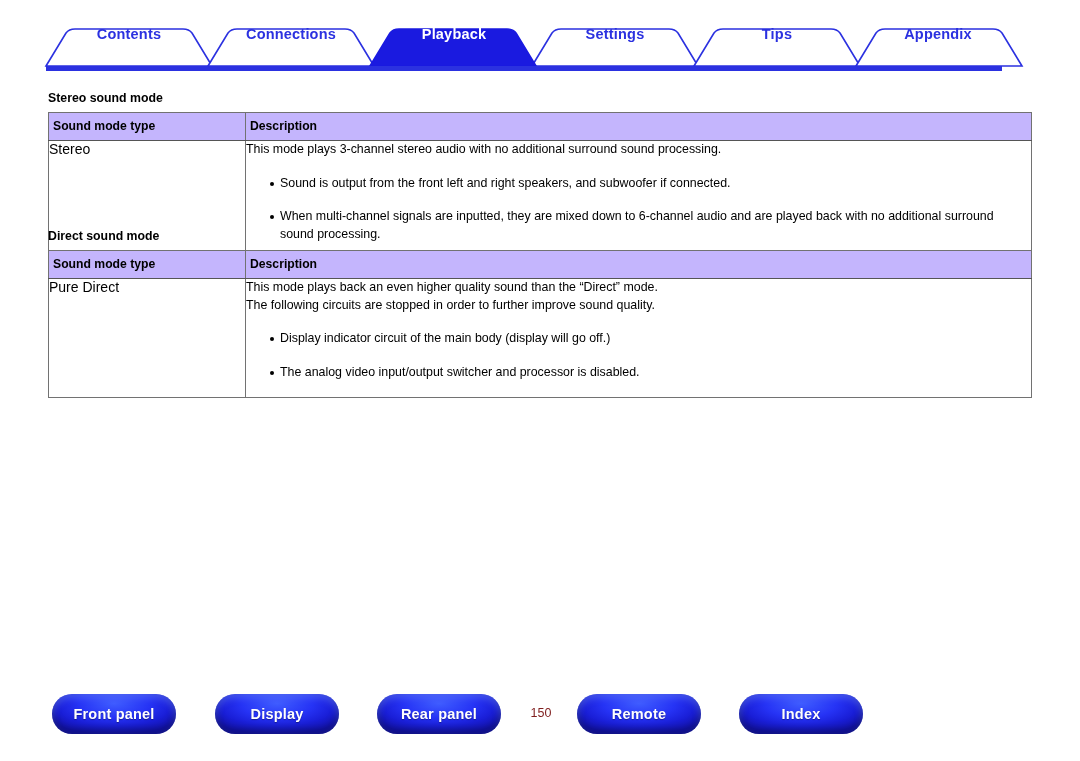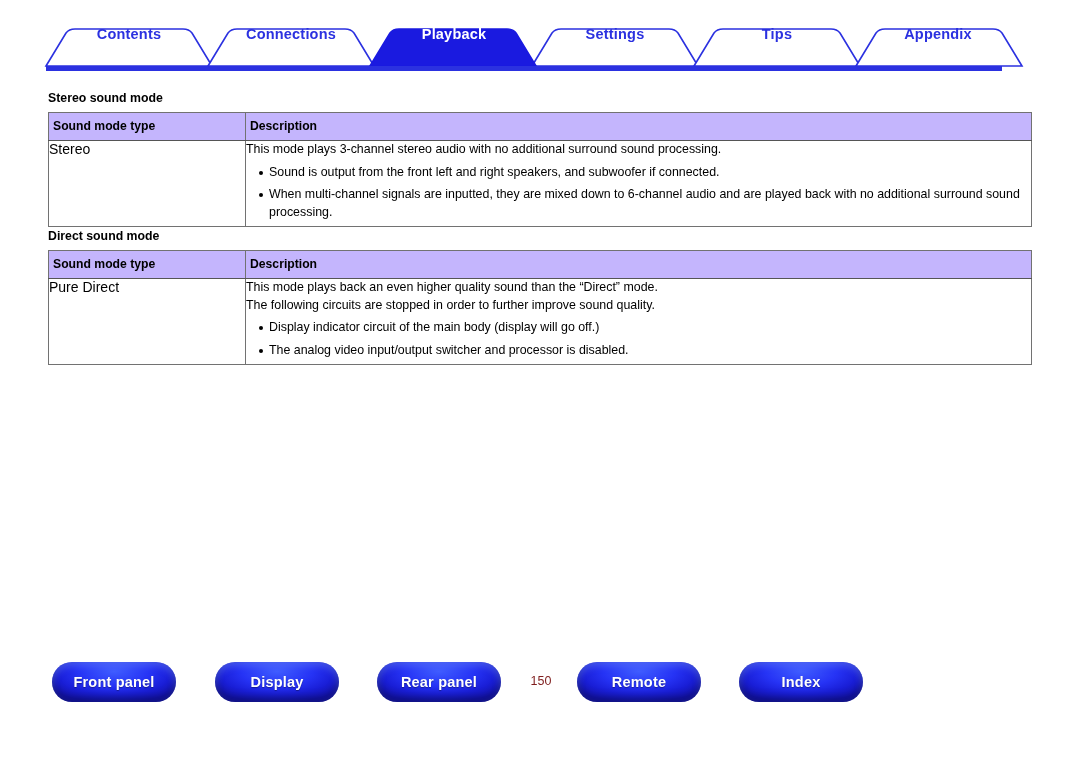--- a/index.html
+++ b/index.html
@@ -91,40 +91,40 @@
   .cell-desc p {
     margin: 0;
   }
   .cell-desc ul {
     margin: 0;
     padding: 0 0 0 18px;
     list-style: none;
   }
   .cell-desc ul li {
     position: relative;
-    margin: 5px;
+    margin: 16px;
     padding: 0 0 0 0;
     line-height: 17.5px;
   }
   .cell-desc ul li::before {
     content: "";
     position: absolute;
     left: -10px;
     top: 7px;
     width: 4px;
     height: 4px;
     background: #000;
     border-radius: 50%;
   }
 
   
   #footer {
     position: absolute;
     left: 0;
-    top: 662px;
+    top: 694px;
     width: 1080px;
     height: 44px;
   }
   .pill {
     position: absolute;
     top: 0;
     height: 40px;
     border-radius: 20px;
     color: #ffffff;
     font-size: 14.5px;

